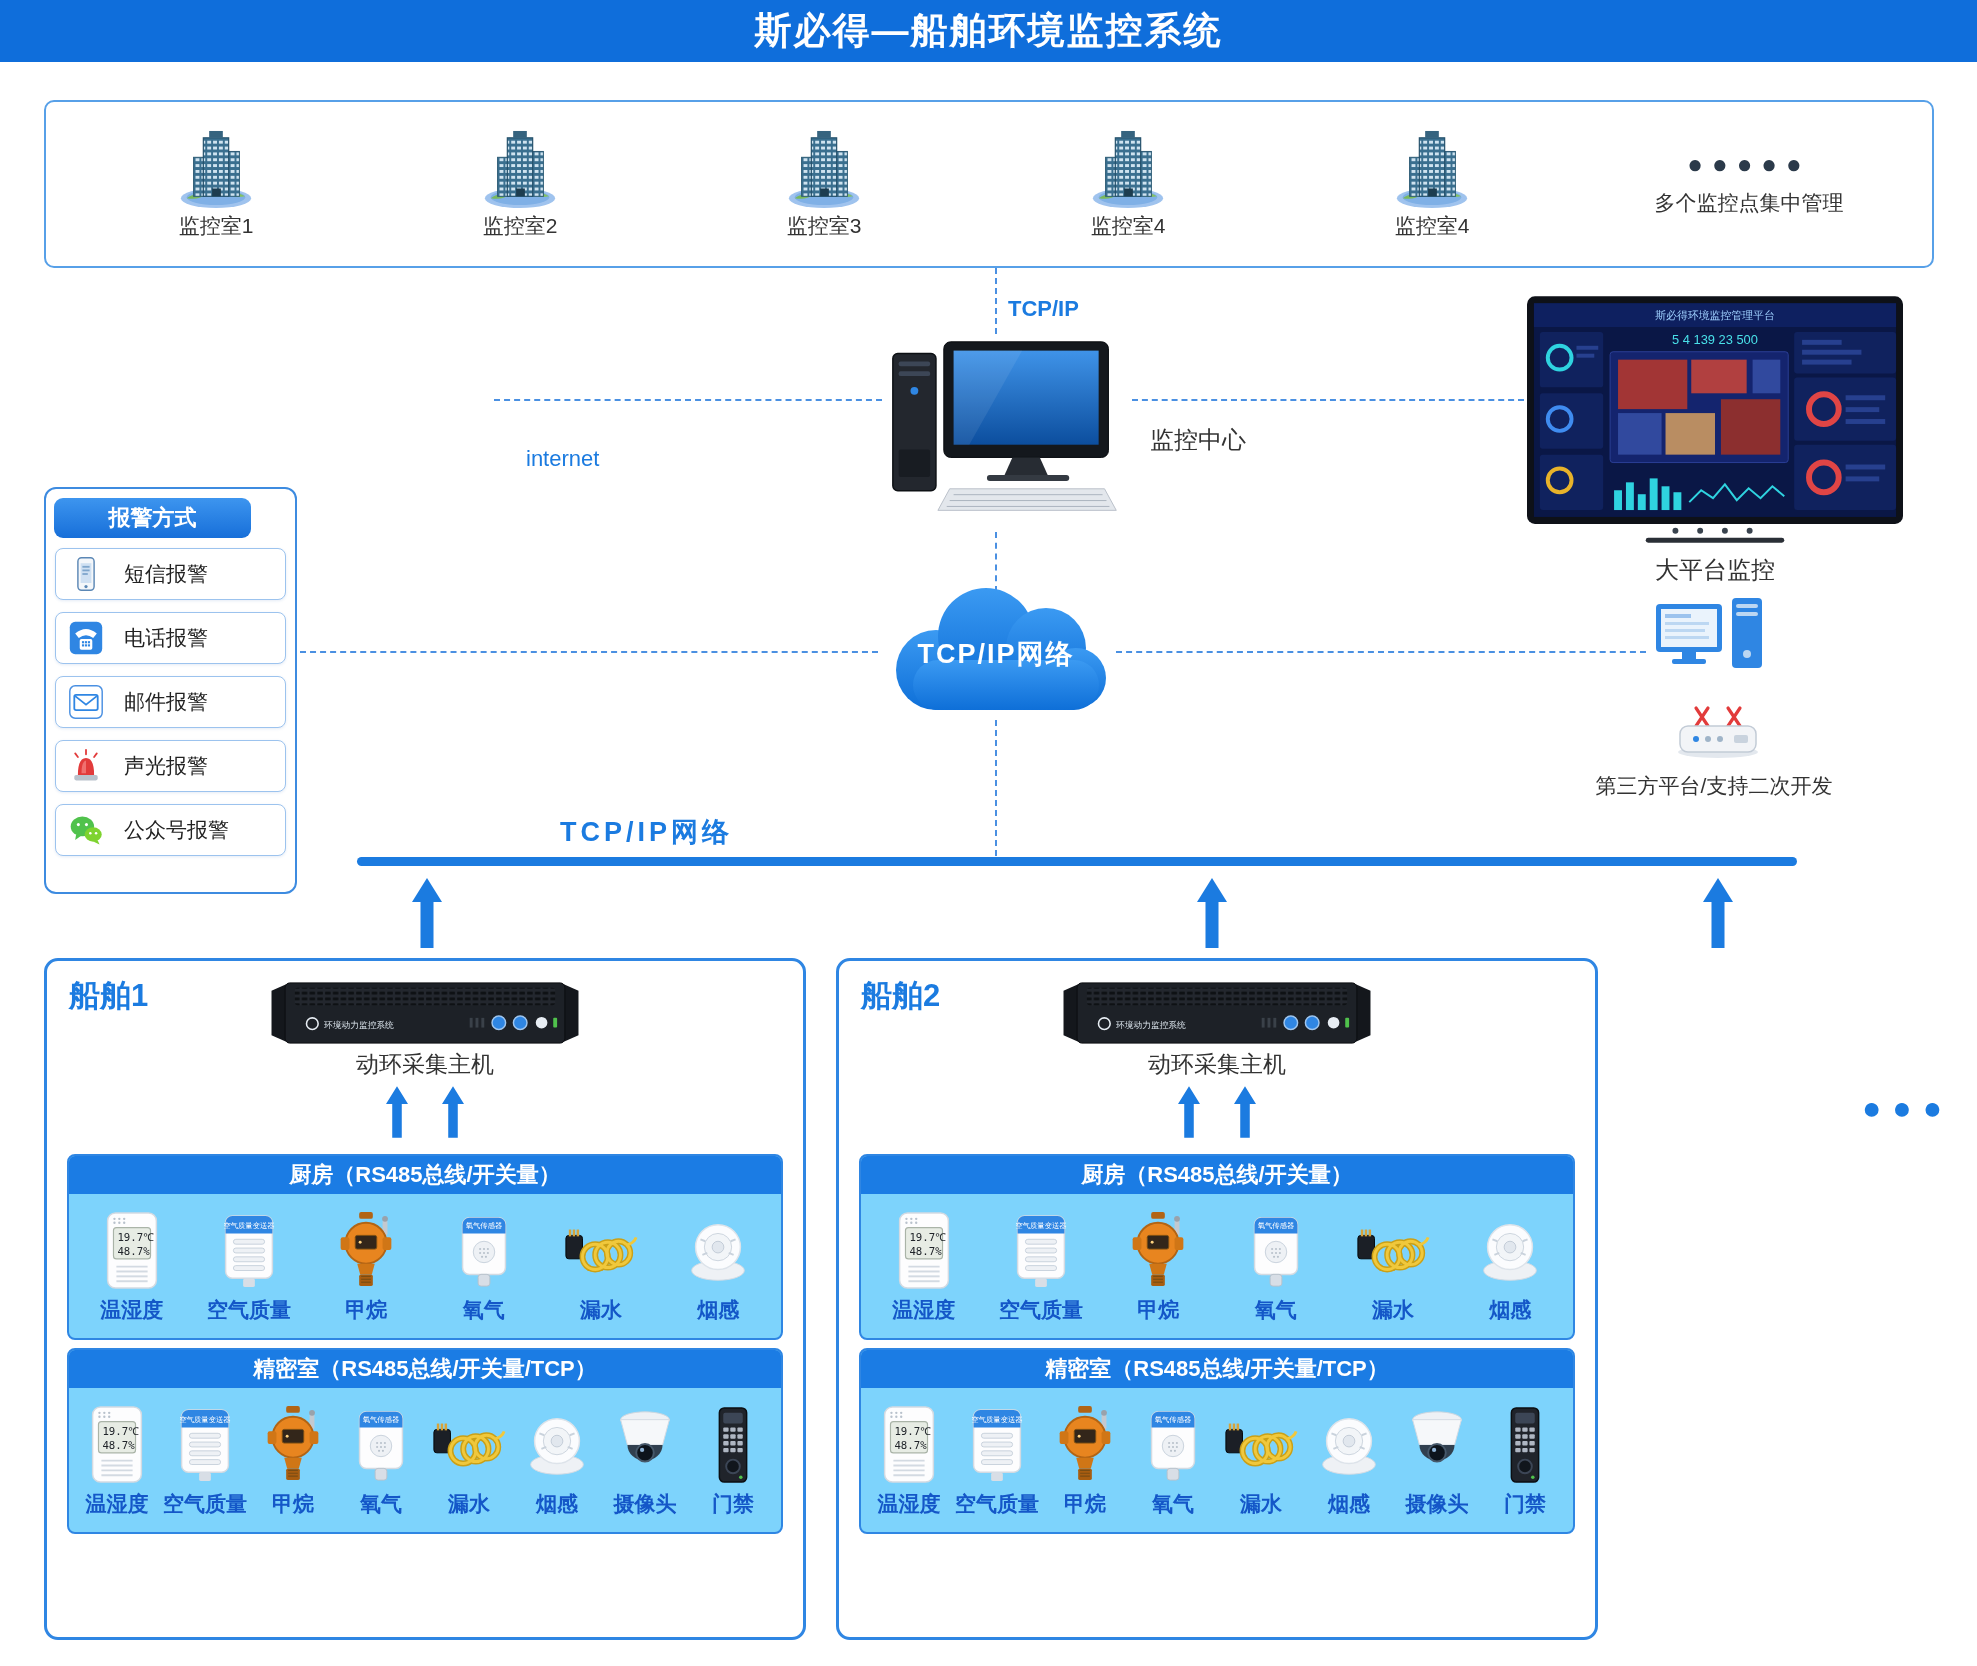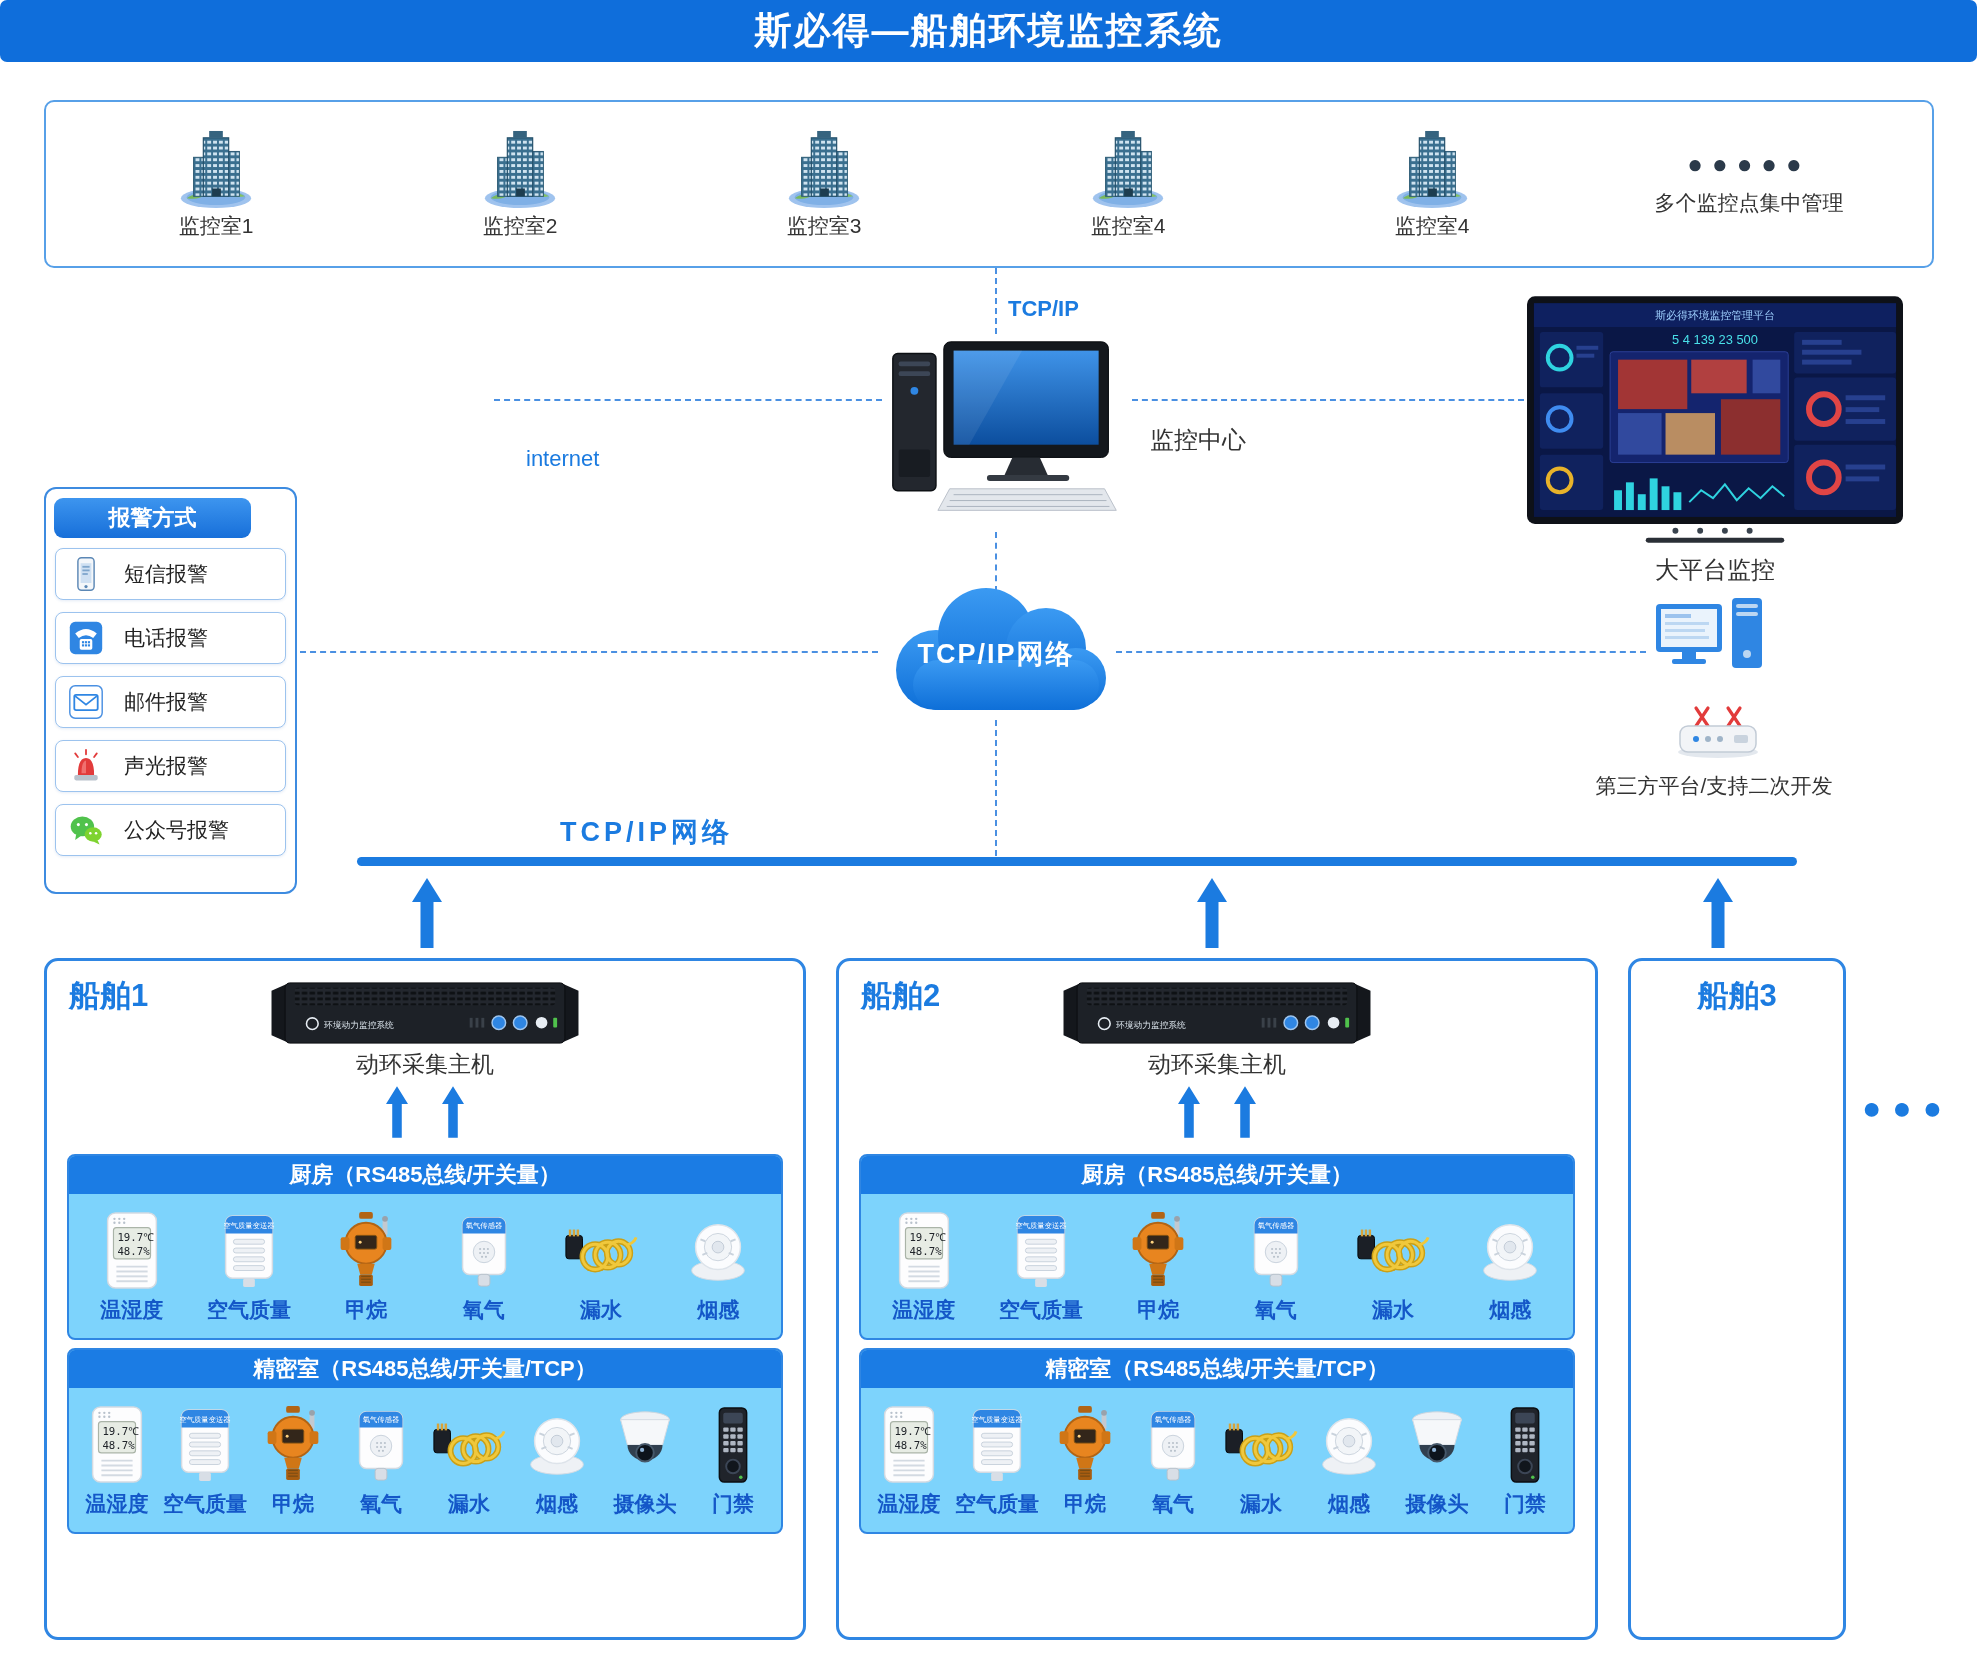--- a/index.html
+++ b/index.html
@@ -1,21 +1,21 @@
 <!DOCTYPE html>
 <html><head>
 <meta charset="utf-8">
 <style>
   * { margin:0; padding:0; box-sizing:border-box; }
   body { font-family:"Liberation Sans","DejaVu Sans",sans-serif; background:#ffffff; }
   .canvas { position:relative; width:1977px; height:1666px; background:#fff; overflow:hidden; }
 
   
   .titlebar { position:absolute; left:0; top:0; width:100%; height:62px; background:#0f6edb;
-              display:flex; align-items:center; justify-content:center;border-radius:7px; }
+              display:flex; align-items:center; justify-content:center; }
   .titlebar h1 { color:#fff; font-size:37px; font-weight:bold; letter-spacing:2px; }
 
   .box { position:absolute; background:#fff; border:2px solid #57a0e8; border-radius:10px; }
 
   
   .rooms-box { left:44px; top:100px; width:1890px; height:168px; display:flex; align-items:center; padding:0 18px; }
   .rooms-row { flex:1; display:flex; align-items:flex-end; }
   .room-item { flex:1; display:flex; flex-direction:column; align-items:center; }
   .room-icon { width:78px; height:82px; }
   .room-label { font-size:21px; color:#333; margin-top:2px; }
@@ -857,19 +857,16 @@
                 <use href="#door-access-icon"></use>
               </svg>
               <div class="sensor-label">门禁</div>
             </div>
 
         </div>
       </div>
     </div>
   </section>
 
-  <section class="ship ship3">
-    <h2 class="ship-title">船舶3</h2>
-  </section>
 
   <div class="ships-dots">●●●</div>
 
 </div>
 
 </body></html>

